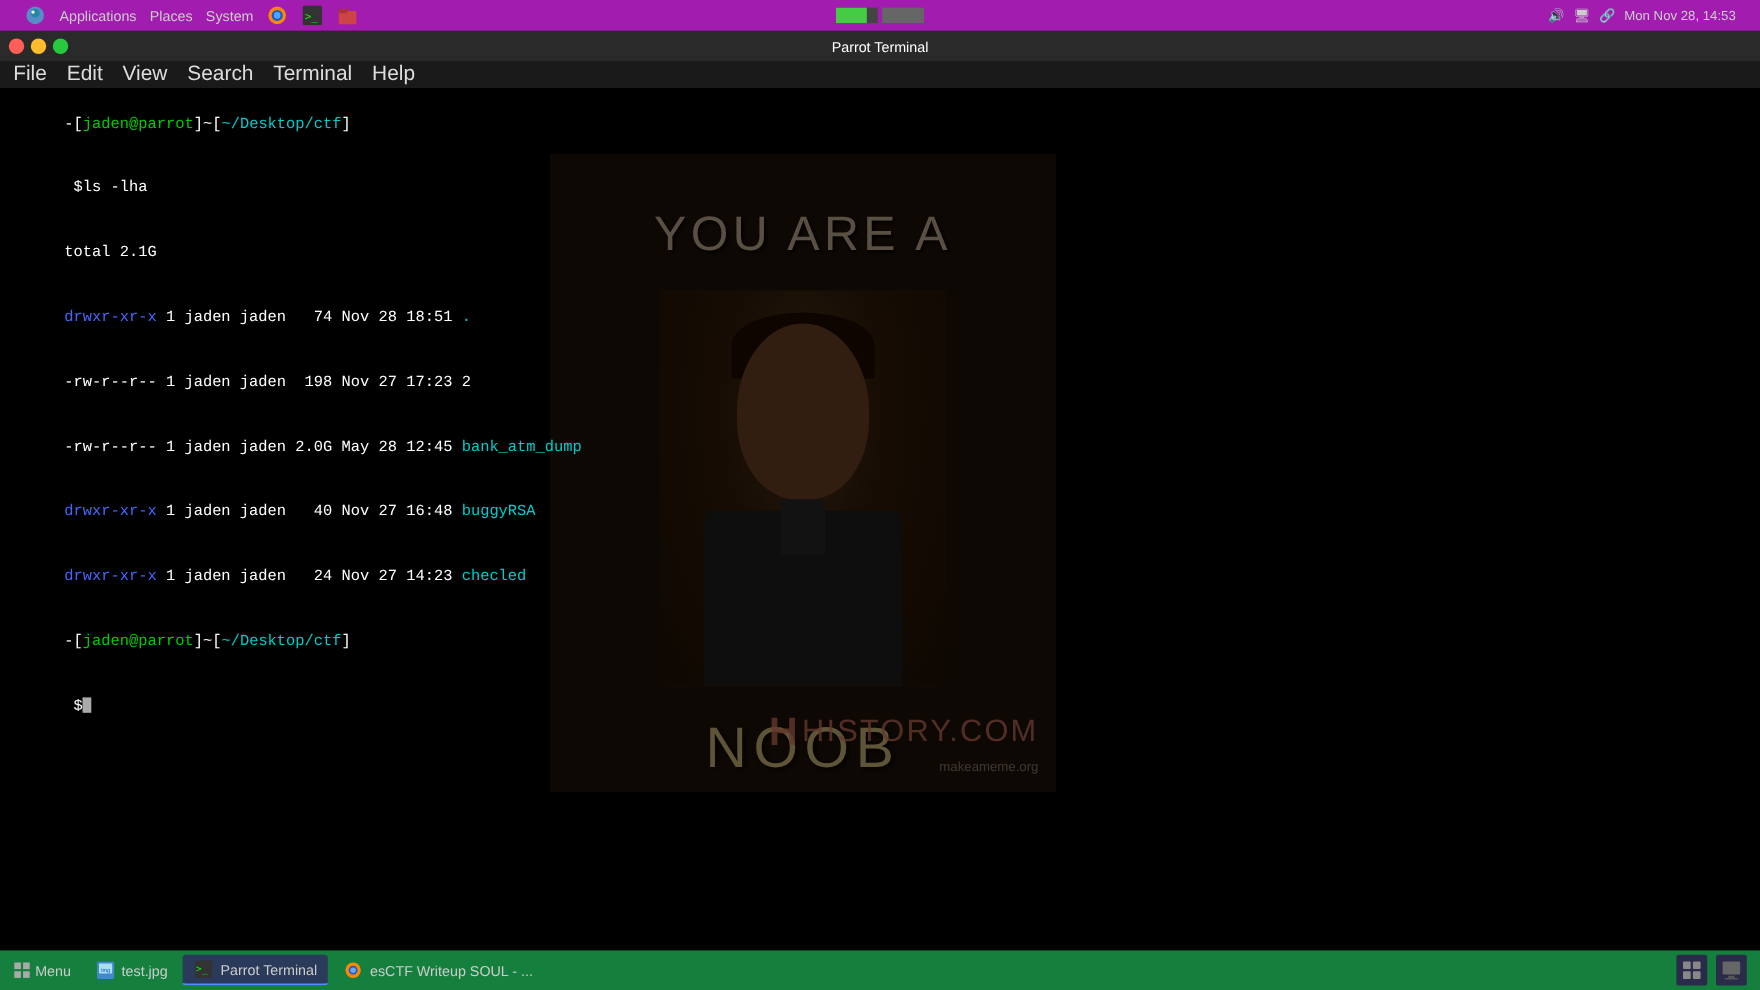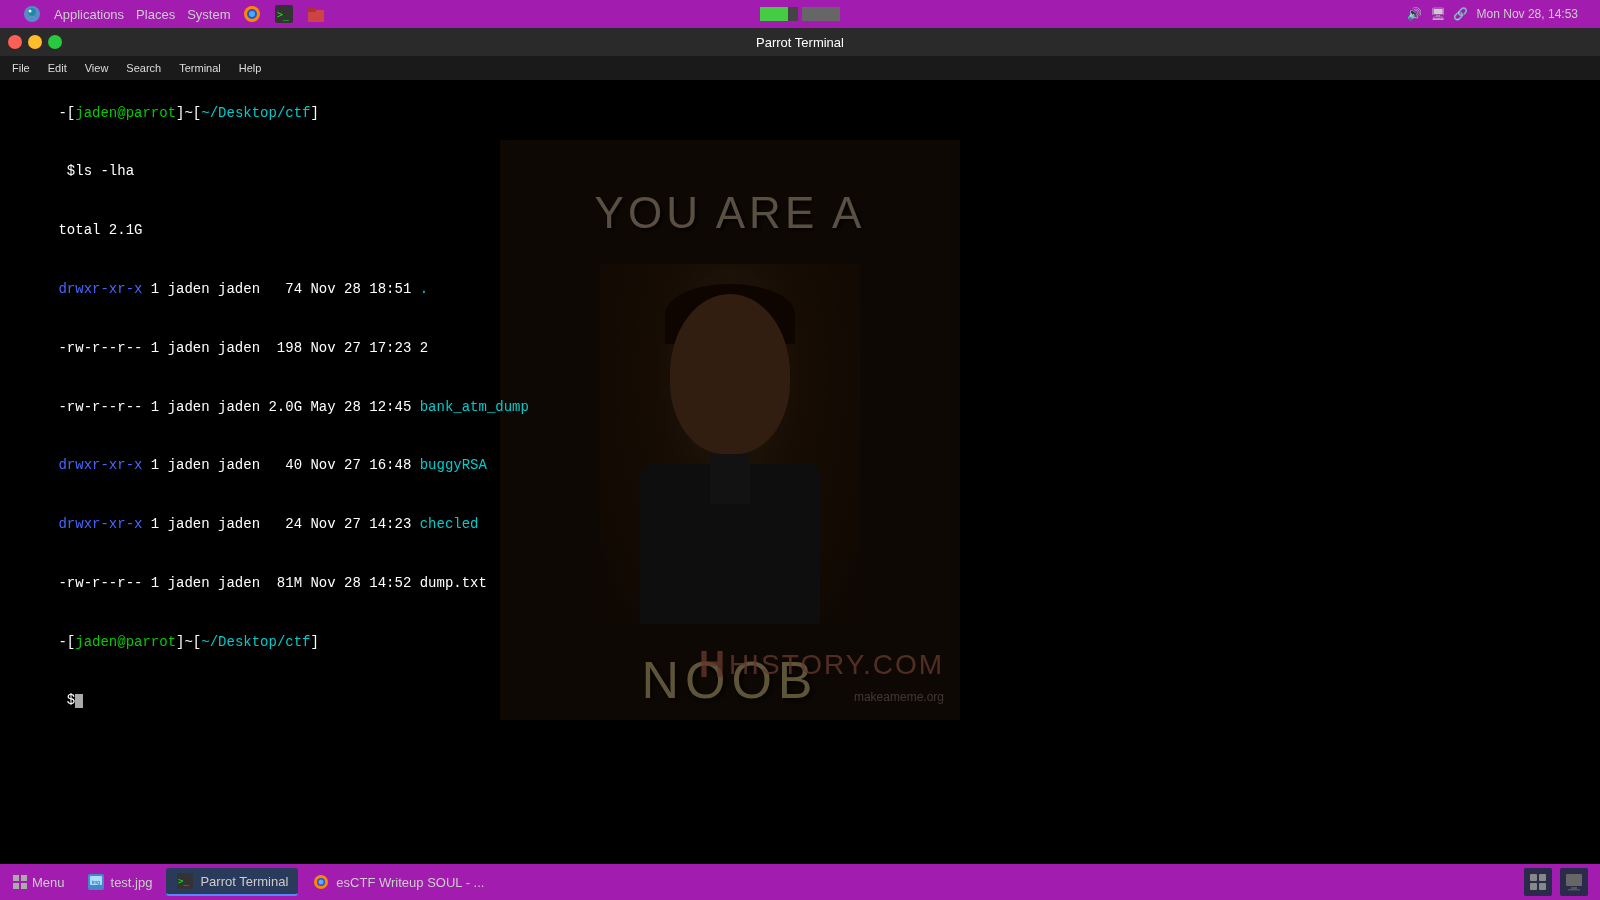--- a/index.html
+++ b/index.html
@@ -113,21 +113,21 @@
       width: 100%;
       height: 24px;
       background: #1a1a1a;
       display: flex;
       align-items: center;
       padding: 0 4px;
       gap: 2px;
     }
     .menu-item {
       color: #ddd;
-      font-size: 11px;
+      font-size: 19px;
       font-family: sans-serif;
       padding: 2px 8px;
       cursor: pointer;
     }
 
     
     #terminal-area {
       width: 100%;
       height: calc(900px - 28px - 28px - 24px - 36px);
       background: #000;
@@ -263,21 +263,21 @@
       font-family: sans-serif;
     }
 
     
     #taskbar {
       position: absolute;
       bottom: 0;
       left: 0;
       width: 100%;
       height: 36px;
-      background: #a21caf;
+      background: #15803d;
       display: flex;
       align-items: center;
       padding: 0 4px;
       gap: 4px;
     }
     #taskbar-menu {
       display: flex;
       align-items: center;
       gap: 4px;
       padding: 4px 8px;
@@ -447,23 +447,20 @@
     </div>
     <div class="term-line">
       <span class="file-color">-rw-r--r-- 1 jaden jaden 2.0G May 28 12:45 </span><span class="filename-highlight">bank_atm_dump</span>
     </div>
     <div class="term-line">
       <span class="dir-color">drwxr-xr-x</span><span class="file-color"> 1 jaden jaden   40 Nov 27 16:48 </span><span class="filename-highlight">buggyRSA</span>
     </div>
     <div class="term-line">
       <span class="dir-color">drwxr-xr-x</span><span class="file-color"> 1 jaden jaden   24 Nov 27 14:23 </span><span class="filename-highlight">checled</span>
     </div>
-    <div class="term-line">
-      <span class="file-color">-rw-r--r-- 1 jaden jaden  81M Nov 28 14:52 dump.txt</span>
-    </div>
 
     <div class="term-line">
       <span class="prompt-bracket">-[</span><span class="prompt-user">jaden@parrot</span><span class="prompt-bracket">]~[</span><span class="prompt-path">~/Desktop/ctf</span><span class="prompt-bracket">]</span>
     </div>
     <div class="term-line">
       <span class="prompt-dollar"> $</span><span class="cursor"></span>
     </div>
   </div>
 </div>
 

